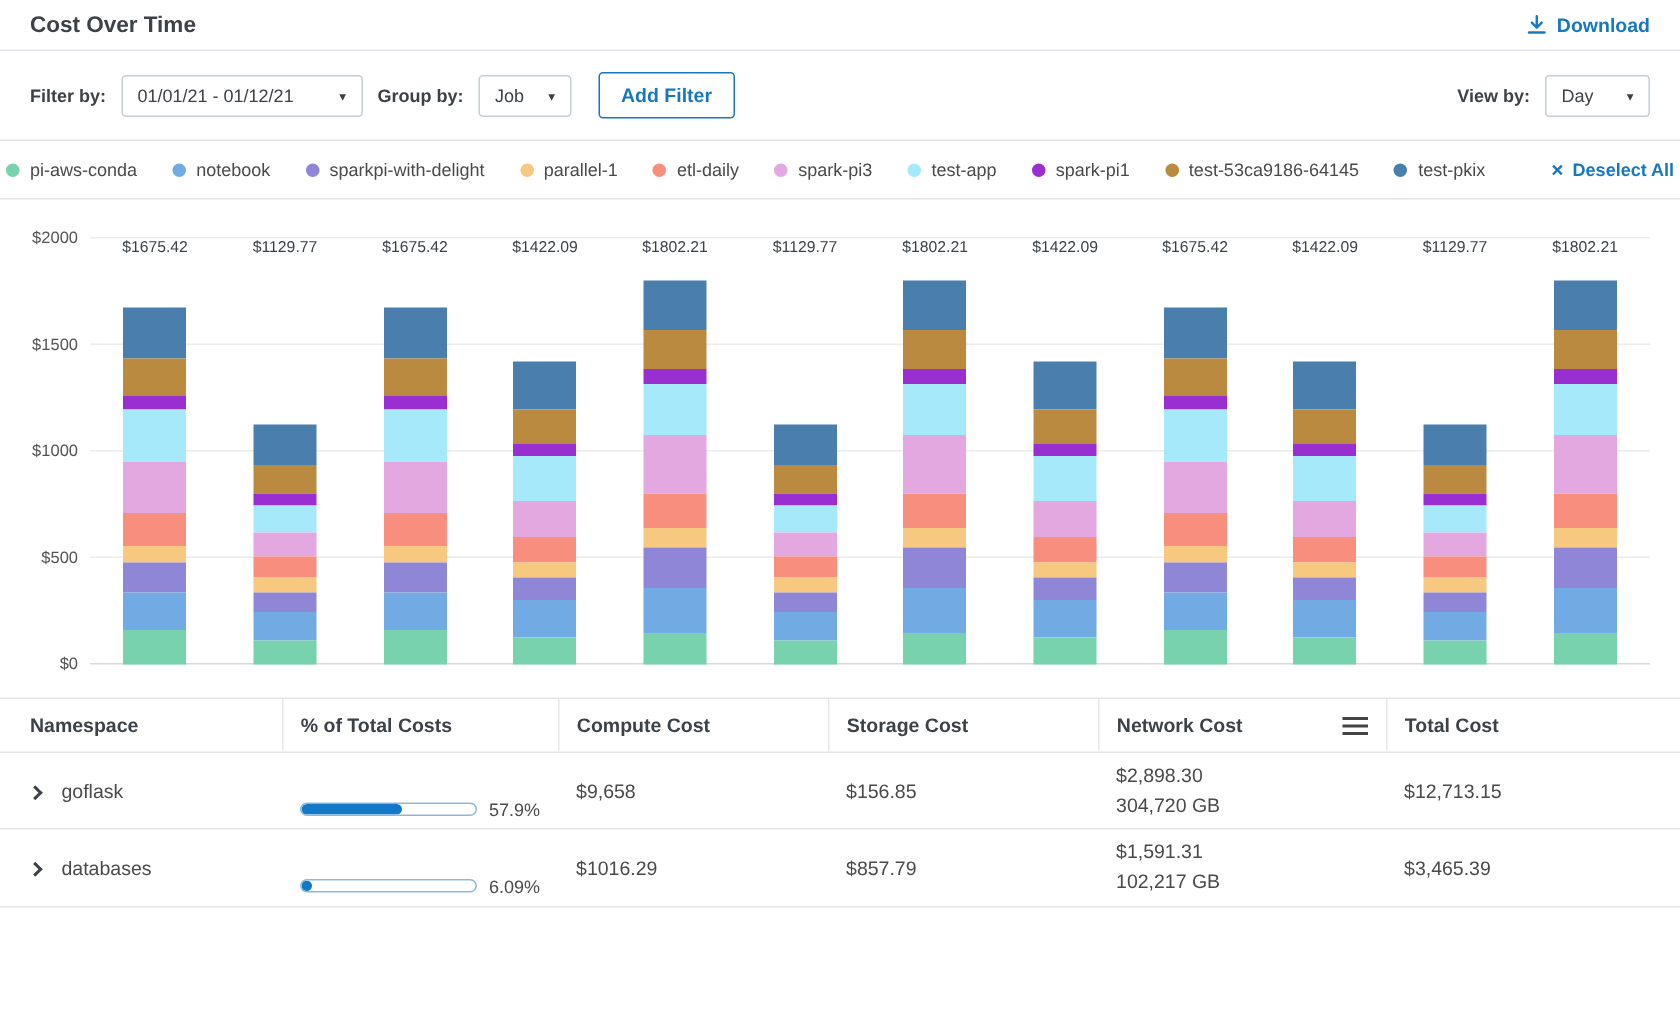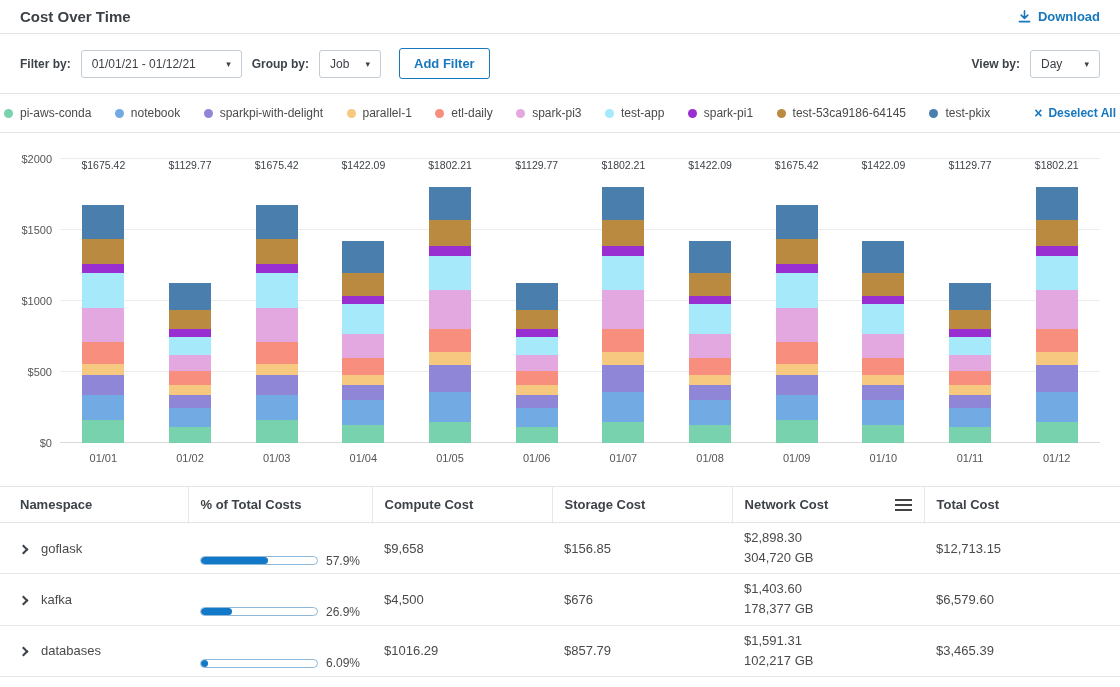--- a/index.html
+++ b/index.html
@@ -371,37 +371,20 @@
               </div>
             </div>
           </div>
       <div class="gridline baseline" style="bottom: 0%;"></div>
           <div class="gridline" style="bottom: 25%;"></div>
           <div class="gridline" style="bottom: 50%;"></div>
           <div class="gridline" style="bottom: 75%;"></div>
           <div class="gridline" style="bottom: 100%;"></div>
         </div>
     </div>
-    <div class="x-axis-row">
-      <div class="x-spacer"></div>
-      <div class="x-axis">
-          <div class="xtick">01/01</div>
-          <div class="xtick">01/02</div>
-          <div class="xtick">01/03</div>
-          <div class="xtick">01/04</div>
-          <div class="xtick">01/05</div>
-          <div class="xtick">01/06</div>
-          <div class="xtick">01/07</div>
-          <div class="xtick">01/08</div>
-          <div class="xtick">01/09</div>
-          <div class="xtick">01/10</div>
-          <div class="xtick">01/11</div>
-          <div class="xtick">01/12</div>
-        </div>
-    </div>
   </div>
 
   <table class="cost-table">
     <thead>
       <tr>
         <th class="th-ns">Namespace</th>
         <th class="th-pct">% of Total Costs</th>
         <th class="th-comp">Compute Cost</th>
         <th class="th-stor">Storage Cost</th>
         <th class="th-net">
@@ -428,38 +411,20 @@
           </td>
           <td class="td-cost">$9,658</td>
           <td class="td-cost">$156.85</td>
           <td class="td-net">
             <div>$2,898.30</div>
             <div>304,720 GB</div>
           </td>
           <td class="td-cost">$12,713.15</td>
         </tr>
         <tr class="trow">
-          <td class="td-ns"><span class="chev"></span><span class="ns-name">kafka</span></td>
-          <td class="td-pct">
-            <div class="pct-wrap">
-              <div class="pbar-track">
-                <div class="pbar-fill" style="width: 26.9%;"></div>
-              </div>
-              <span class="pct-text">26.9%</span>
-            </div>
-          </td>
-          <td class="td-cost">$4,500</td>
-          <td class="td-cost">$676</td>
-          <td class="td-net">
-            <div>$1,403.60</div>
-            <div>178,377 GB</div>
-          </td>
-          <td class="td-cost">$6,579.60</td>
-        </tr>
-        <tr class="trow">
           <td class="td-ns"><span class="chev"></span><span class="ns-name">databases</span></td>
           <td class="td-pct">
             <div class="pct-wrap">
               <div class="pbar-track">
                 <div class="pbar-fill" style="width: 6.09%;"></div>
               </div>
               <span class="pct-text">6.09%</span>
             </div>
           </td>
           <td class="td-cost">$1016.29</td>

